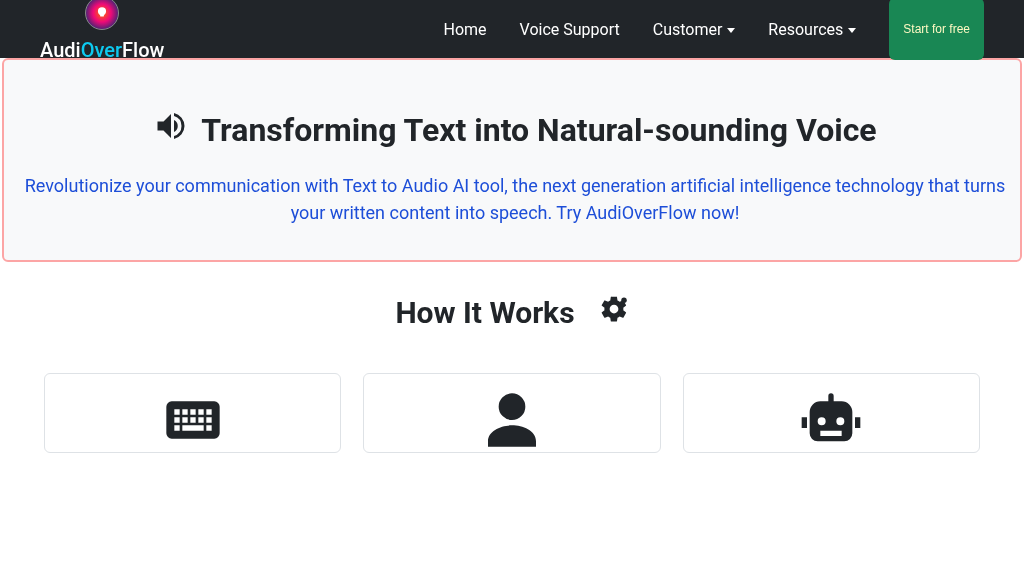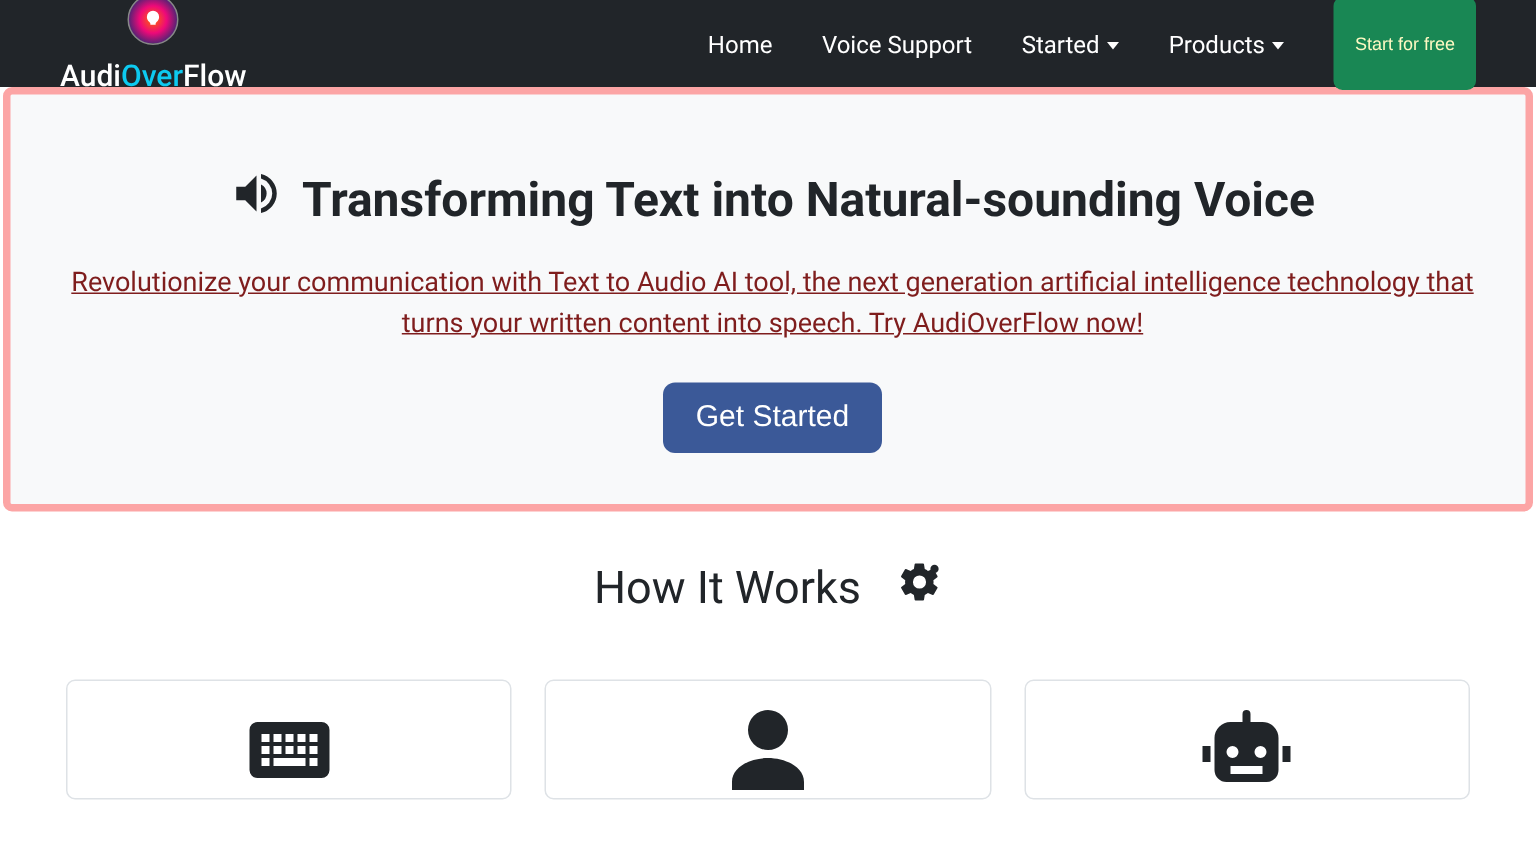--- a/index.html
+++ b/index.html
@@ -71,41 +71,40 @@
     padding: 24px 14px;
     border-radius: 6px;
     font-size: 12px;
     cursor: pointer;
     border: none;
   }
 
   
   .hero {
     background: #f8f9fa;
-    border: 5px solid #fca5a5;
+    border: 2px solid #fca5a5;
     border-radius: 6px;
     margin: 0 2px;
     padding: 48px 12px 34px 18px;
     text-align: center;
   }
   .hero-title {
     font-size: 32px;
     font-weight: 700;
     display: flex;
     align-items: center;
     justify-content: center;
     gap: 12px;
   }
   .speaker-icon svg { width: 36px; height: 36px; fill: #212529; }
   .hero-sub {
     font-size: 18px;
     margin-top: 20px;
     line-height: 1.5;
-    color: #7f1d1d;
-    text-decoration: underline;
+    color: #1d4ed8;
   }
   .btn-start {
     background: #3b5998;
     color: #fff;
     font-size: 20px;
     padding: 12px 22px;
     border: none;
     border-radius: 8px;
     margin-top: 26px;
     cursor: pointer;
@@ -113,21 +112,21 @@
   .trust {
     margin-top: 24px;
     font-size: 16px;
     color: #212529;
   }
 
   
   .how-title {
     text-align: center;
     font-size: 30px;
-    font-weight: 400;
+    font-weight: 700;
     margin-top: 32px;
     display: flex;
     gap: 24px;
     justify-content: center;
     align-items: center;
   }
   .cogs-icon svg { width: 30px; height: 30px; fill: #212529; }
 
   .cards {
     display: flex;
@@ -158,42 +157,41 @@
         </svg>
     </span>
     <span>
       <span class="p1">Audi</span><span class="p2">Over</span><span class="p3">Flow</span>
     </span>
   </div>
   <div class="nav-right">
     <span class="nav-link">Home</span>
     <span class="nav-link">Voice Support</span>
     <span class="nav-link">
-      <span>Started</span>
+      <span>Customer</span>
       <span class="caret"></span>
     </span>
     <span class="nav-link">
-      <span>Products</span>
+      <span>Resources</span>
       <span class="caret"></span>
     </span>
     <button class="btn-free">Start for free</button>
   </div>
 </nav>
 
 <section class="hero">
   <h1 class="hero-title">
     <span class="speaker-icon">
       <svg viewBox="0 0 24 24">
           <path d="M3 9v6h4l5 5V4L7 9H3zm13.5 3a4.5 4.5 0 0 0-2.5-4v8a4.5 4.5 0 0 0 2.5-4zm-2.5-8.7v2.06A7 7 0 0 1 19 12a7 7 0 0 1-5 6.64v2.06A9 9 0 0 0 21 12a9 9 0 0 0-7-8.7z"></path>
         </svg>
     </span>
     <span>Transforming Text into Natural-sounding Voice</span>
   </h1>
   <p class="hero-sub">Revolutionize your communication with Text to Audio AI tool, the next generation artificial intelligence technology that turns your written content into speech. Try AudiOverFlow now!</p>
-  <button class="btn-start">Get Started</button>
 </section>
 
 <h2 class="how-title">
   <span>How It Works</span>
   <span class="cogs-icon">
     <svg viewBox="0 0 24 24">
         <path d="M19.4 13a7.8 7.8 0 0 0 .1-1 7.8 7.8 0 0 0-.1-1l2.1-1.6a.5.5 0 0 0 .1-.6l-2-3.5a.5.5 0 0 0-.6-.2l-2.5 1a7.6 7.6 0 0 0-1.7-1l-.4-2.6a.5.5 0 0 0-.5-.4h-4a.5.5 0 0 0-.5.4L9 5.1a7.6 7.6 0 0 0-1.7 1l-2.5-1a.5.5 0 0 0-.6.2l-2 3.5a.5.5 0 0 0 .1.6L4.4 11a7.8 7.8 0 0 0-.1 1 7.8 7.8 0 0 0 .1 1l-2.1 1.6a.5.5 0 0 0-.1.6l2 3.5a.5.5 0 0 0 .6.2l2.5-1a7.6 7.6 0 0 0 1.7 1l.4 2.6a.5.5 0 0 0 .5.4h4a.5.5 0 0 0 .5-.4l.4-2.6a7.6 7.6 0 0 0 1.7-1l2.5 1a.5.5 0 0 0 .6-.2l2-3.5a.5.5 0 0 0-.1-.6zM12 15.5A3.5 3.5 0 1 1 15.5 12 3.5 3.5 0 0 1 12 15.5z"></path>
         <circle cx="20" cy="5" r="2.2"></circle>
       </svg>
   </span>

